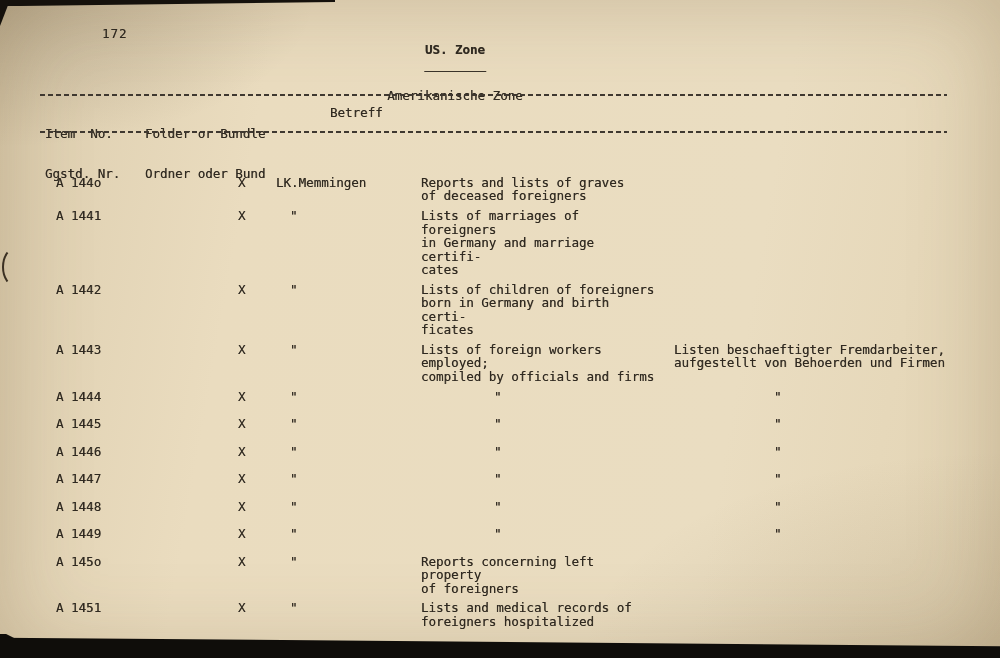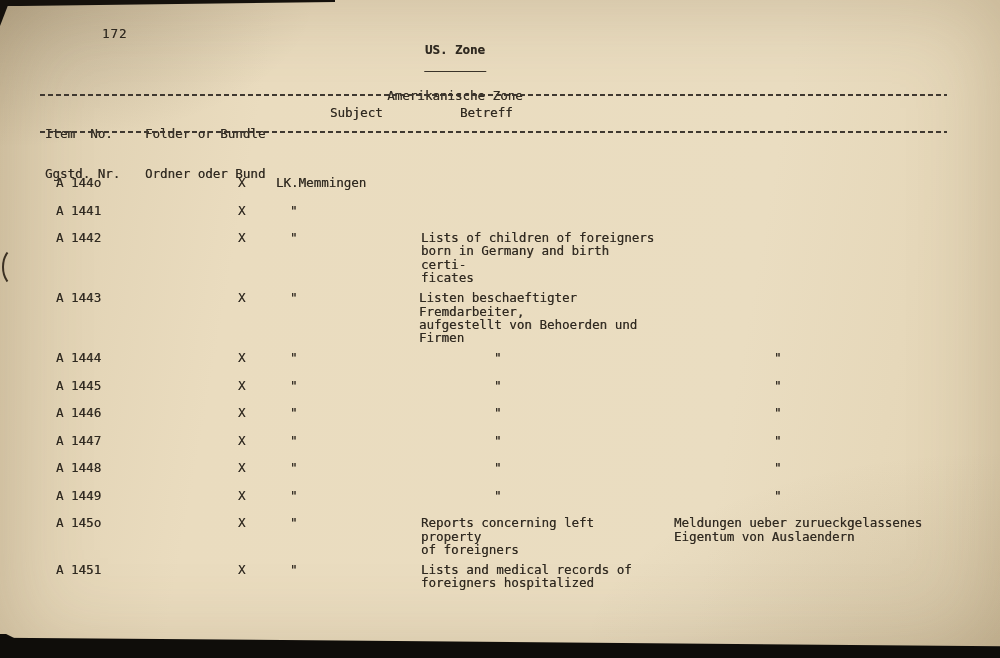--- a/index.html
+++ b/index.html
@@ -82,49 +82,55 @@
 
   <div class="thead grid-row">
     <div class="cell">
       <div>Item  No.</div>
       <div>Ggstd. Nr.</div>
     </div>
     <div class="cell">
       <div>Folder or Bundle</div>
       <div>Ordner oder Bund</div>
     </div>
-    <div class="cell hsubject">Subject</div>
     <div class="cell hbetreff">Betreff</div>
   </div>
 
   <div class="rule rule2"></div>
 
   <div class="tbody">
       <div class="row grid-row">
         <div class="cell itemno">A 144o</div>
         <div class="cell folder">X</div>
         <div class="cell district">LK.Memmingen</div>
+        <div class="cell subject">Reports and lists of graves
+of deceased foreigners</div>
       </div>
       <div class="row grid-row">
         <div class="cell itemno">A 1441</div>
         <div class="cell folder">X</div>
         <div class="cell district ditto">"</div>
+        <div class="cell subject">Lists of marriages of foreigners
+in Germany and marriage certifi-
+cates</div>
       </div>
       <div class="row grid-row">
         <div class="cell itemno">A 1442</div>
         <div class="cell folder">X</div>
         <div class="cell district ditto">"</div>
         <div class="cell subject">Lists of children of foreigners
 born in Germany and birth certi-
 ficates</div>
       </div>
       <div class="row grid-row">
         <div class="cell itemno">A 1443</div>
         <div class="cell folder">X</div>
         <div class="cell district ditto">"</div>
+        <div class="cell subject">Lists of foreign workers employed;
+compiled by officials and firms</div>
         <div class="cell betreff">Listen beschaeftigter Fremdarbeiter,
 aufgestellt von Behoerden und Firmen</div>
       </div>
       <div class="row grid-row">
         <div class="cell itemno">A 1444</div>
         <div class="cell folder">X</div>
         <div class="cell district ditto">"</div>
         <div class="cell subject ditto">"</div>
         <div class="cell betreff ditto">"</div>
       </div>
@@ -162,22 +168,20 @@
         <div class="cell district ditto">"</div>
         <div class="cell subject ditto">"</div>
         <div class="cell betreff ditto">"</div>
       </div>
       <div class="row grid-row">
         <div class="cell itemno">A 145o</div>
         <div class="cell folder">X</div>
         <div class="cell district ditto">"</div>
         <div class="cell subject">Reports concerning left property
 of foreigners</div>
-        <div class="cell betreff">Meldungen ueber zurueckgelassenes
-Eigentum von Auslaendern</div>
       </div>
       <div class="row grid-row">
         <div class="cell itemno">A 1451</div>
         <div class="cell folder">X</div>
         <div class="cell district ditto">"</div>
         <div class="cell subject">Lists and medical records of
 foreigners hospitalized</div>
       </div>
     </div>
 

